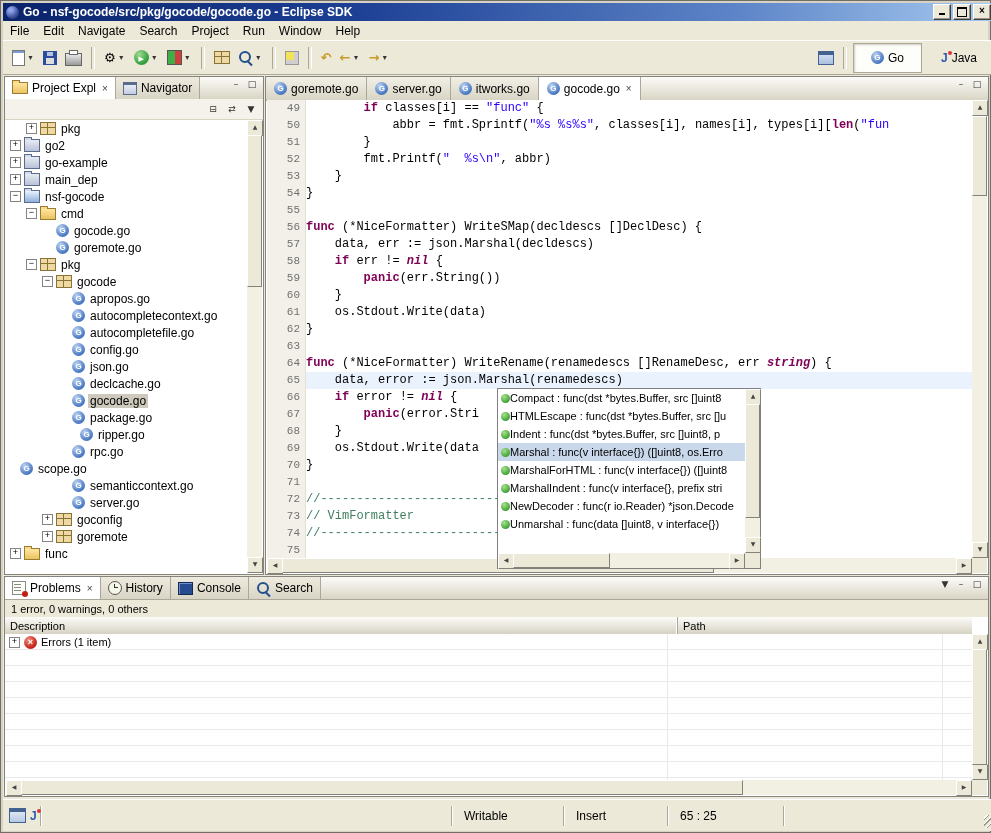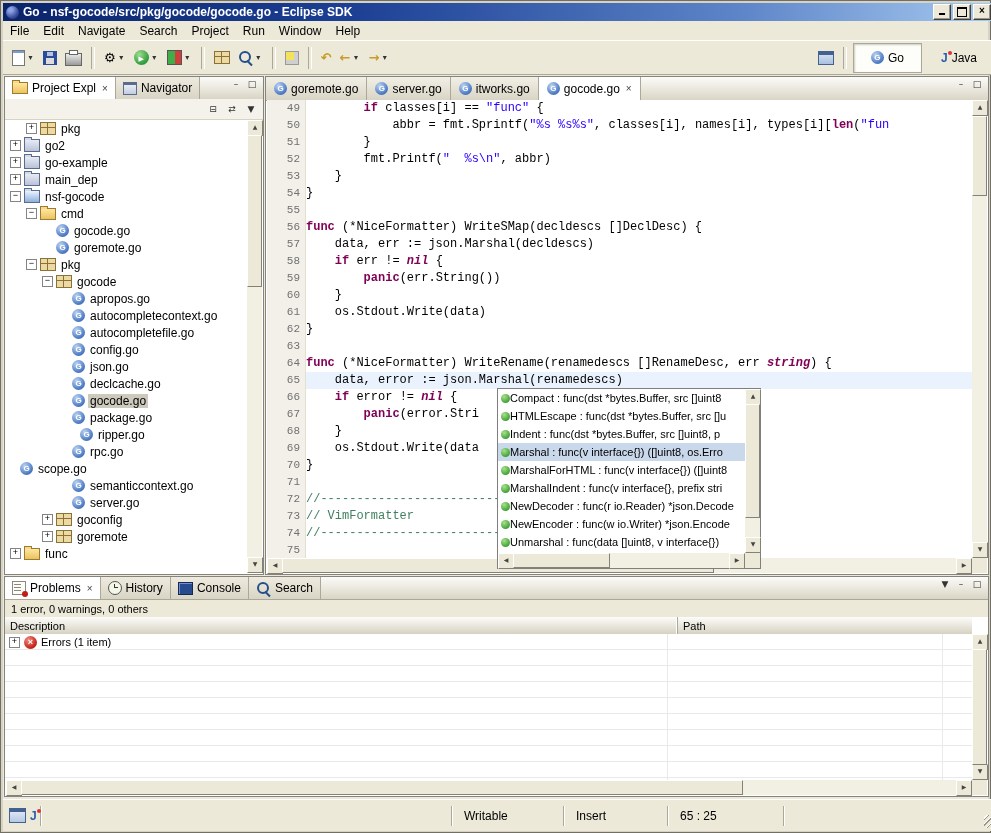--- a/index.html
+++ b/index.html
@@ -540,24 +540,20 @@
         <div class="pitem">
           <span class="ic-method"></span>
           <span>MarshalIndent : func(v interface{}, prefix stri</span>
         </div>
         <div class="pitem">
           <span class="ic-method"></span>
           <span>NewDecoder : func(r io.Reader) *json.Decode</span>
         </div>
         <div class="pitem">
           <span class="ic-method"></span>
-          <span>NewEncoder : func(w io.Writer) *json.Encode</span>
-        </div>
-        <div class="pitem">
-          <span class="ic-method"></span>
           <span>Unmarshal : func(data []uint8, v interface{})</span>
         </div>
       </div>
     <div class="sb" style="right:0;top:0;width:15px;bottom:15px;">
       <span class="sbtn" style="top:0;left:0;">▲</span>
       <span class="sbtn" style="bottom:0;left:0;">▼</span>
       <span class="thumb" style="top:15px;left:0;width:13px;height:112px;"></span>
     </div>
     <div class="sb" style="left:0;right:15px;bottom:0;height:15px;">
       <span class="sbtn" style="left:0;top:0;">◀</span>

